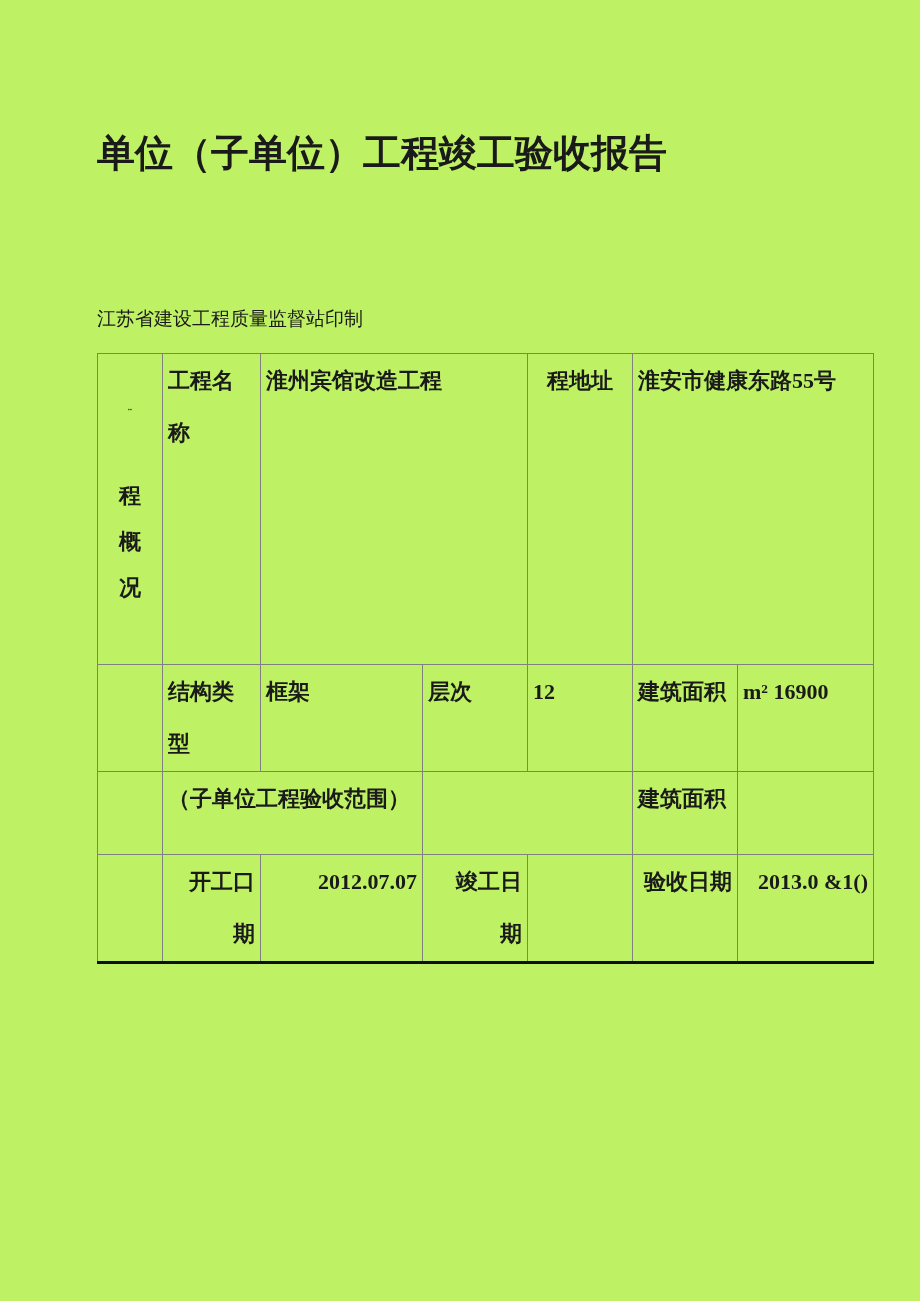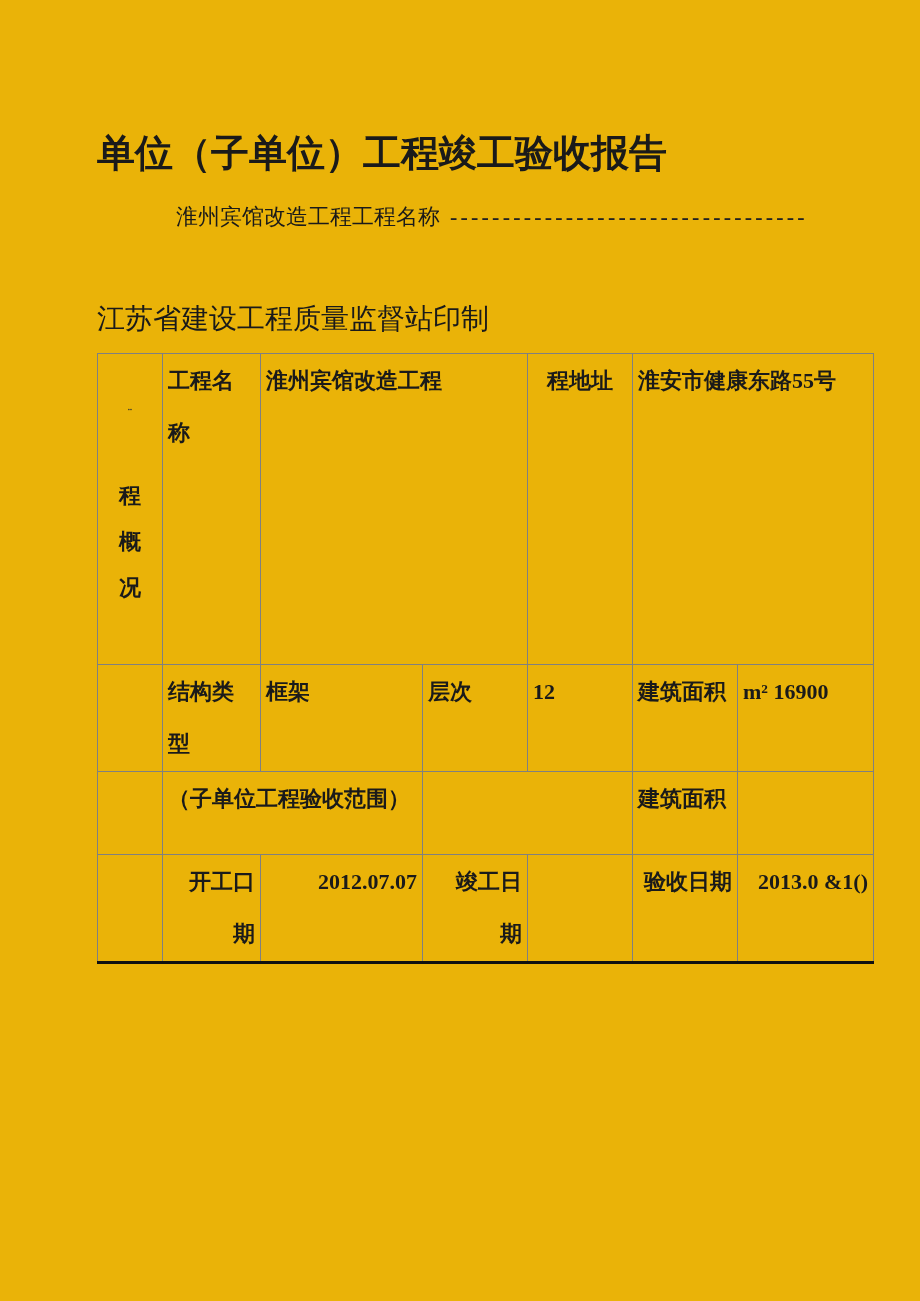--- a/index.html
+++ b/index.html
@@ -4,41 +4,41 @@
 <style>
   * { margin: 0; padding: 0; box-sizing: border-box; }
   html, body { background: #ffffff; }
   body {
     width: 920px; height: 1301px;
     position: relative;
     font-family: "Liberation Serif", serif;
     color: #1a1a1a;
     overflow: hidden;
   }
-  .page { position: absolute; inset: 0; background: #eab308; }
+  .page { position: absolute; inset: 0; background: #bef264; }
 
   .doc-title {
     position: absolute; left: 97px; top: 128px;
     font-size: 38px; font-weight: bold; line-height: 50px;
     white-space: nowrap; letter-spacing: 0;
   }
   .sub-line {
     position: absolute; font-size: 22px; line-height: 28px; white-space: nowrap;
   }
   .sub-line.project  { left: 176px; top: 203px; }
   .sub-line.builder  { left: 205px; top: 257px; }
   .dashes {
     font-weight: bold; letter-spacing: 3.2px; color: #222222;
     font-size: 22px;
   }
   .gap-sm { margin-left: 10px; }
   .gap-md { margin-left: 14px; }
   .issuer-line {
     position: absolute; left: 97px; top: 303px;
-    font-size: 28px; line-height: 32px; white-space: nowrap;
+    font-size: 19px; line-height: 32px; white-space: nowrap;
   }
 
   table.main {
     position: absolute; left: 97px; top: 353px;
     width: 776px; border-collapse: collapse; table-layout: fixed;
   }
   table.main td {
     border: 1px solid #808080;
     vertical-align: top;
     font-size: 22px; line-height: 52px;
@@ -61,23 +61,20 @@
   td.ind8 { padding-left: 9px; }
   td.tight { padding-left: 2px; }
 </style>
 </head>
 <body>
 
 <div class="page">
 
   <h1 class="doc-title">单位（子单位）工程竣工验收报告</h1>
 
-  <div class="sub-line project">
-    <span>淮州宾馆改造工程工程名称</span><span class="dashes gap-sm">----------------------------------</span>
-  </div>
 
 
   <div class="issuer-line">江苏省建设工程质量监督站印制</div>
 
   <table class="main">
     <colgroup>
       <col style="width:65px">
         <col style="width:98px">
         <col style="width:162px">
       <col style="width:105px">

